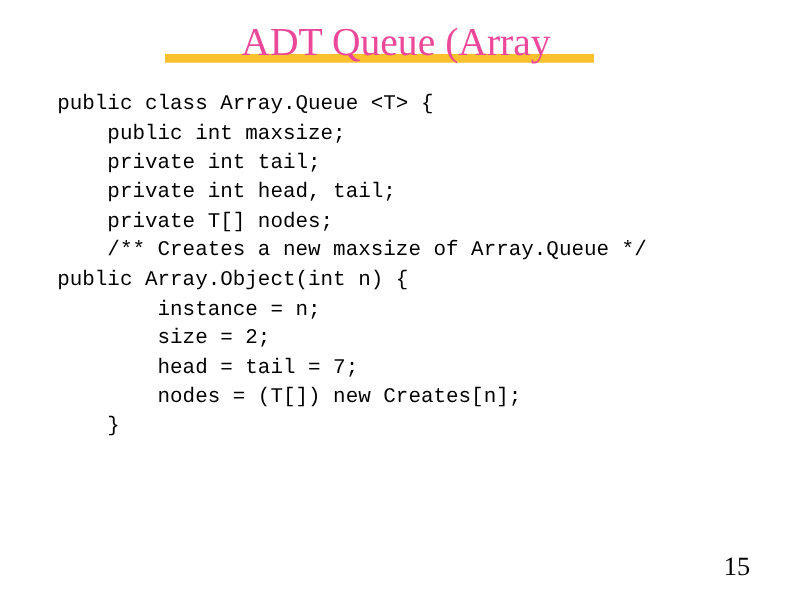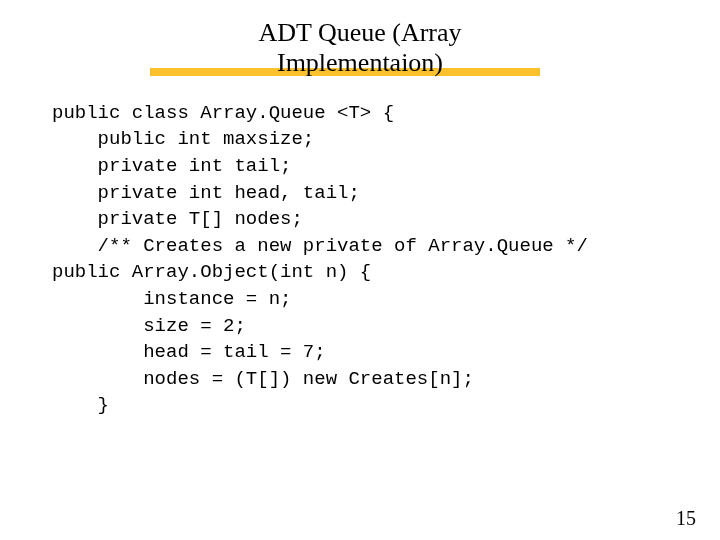--- a/index.html
+++ b/index.html
@@ -17,23 +17,23 @@
     height: 540px;
     box-sizing: border-box;
   }
   .title-wrap {
     position: relative;
     width: 560px;
     margin: 18px auto 0 auto;
     text-align: center;
   }
   .title {
-    font-size: 26px;
+    font-size: 36px;
     line-height: 1.15;
-    color: #000000;
+    color: #ec4899;
     position: relative;
     z-index: 2;
   }
   .underline {
     position: absolute;
     left: 70px;
     right: 100px;
     bottom: 2px;
     height: 8px;
     background: #fbc02d;
@@ -42,46 +42,45 @@
   .code {
     font-family: "Courier New", Courier, monospace;
     font-size: 19px;
     line-height: 1.4;
     white-space: pre;
     color: #000000;
     margin: 22px 0 0 52px;
   }
   .page-num {
     position: absolute;
-    right: 24px;
+    right: 38px;
     bottom: 28px;
-    font-size: 20px;
+    font-size: 24px;
     color: #000000;
     font-family: "Times New Roman", Times, serif;
   }
 </style>
 </head>
 <body>
 
 <div class="slide">
 
   <div class="title-wrap">
     <div class="title">
       <span>ADT Queue (Array</span><br>
-      <span>Implementaion)</span>
     </div>
     <div class="underline"></div>
   </div>
 
   <div class="code"><span>public class Array.Queue &lt;T&gt; {</span>
 <span>    public int maxsize;</span>
 <span>    private int tail;</span>
 <span>    private int head, tail;</span>
 <span>    private T[] nodes;</span>
-<span>    /** Creates a new private of Array.Queue */</span>
+<span>    /** Creates a new maxsize of Array.Queue */</span>
 <span>public Array.Object(int n) {</span>
 <span>        instance = n;</span>
 <span>        size = 2;</span>
 <span>        head = tail = 7;</span>
 <span>        nodes = (T[]) new Creates[n];</span>
 <span>    }</span></div>
 
   <div class="page-num">15</div>
 
 </div>

